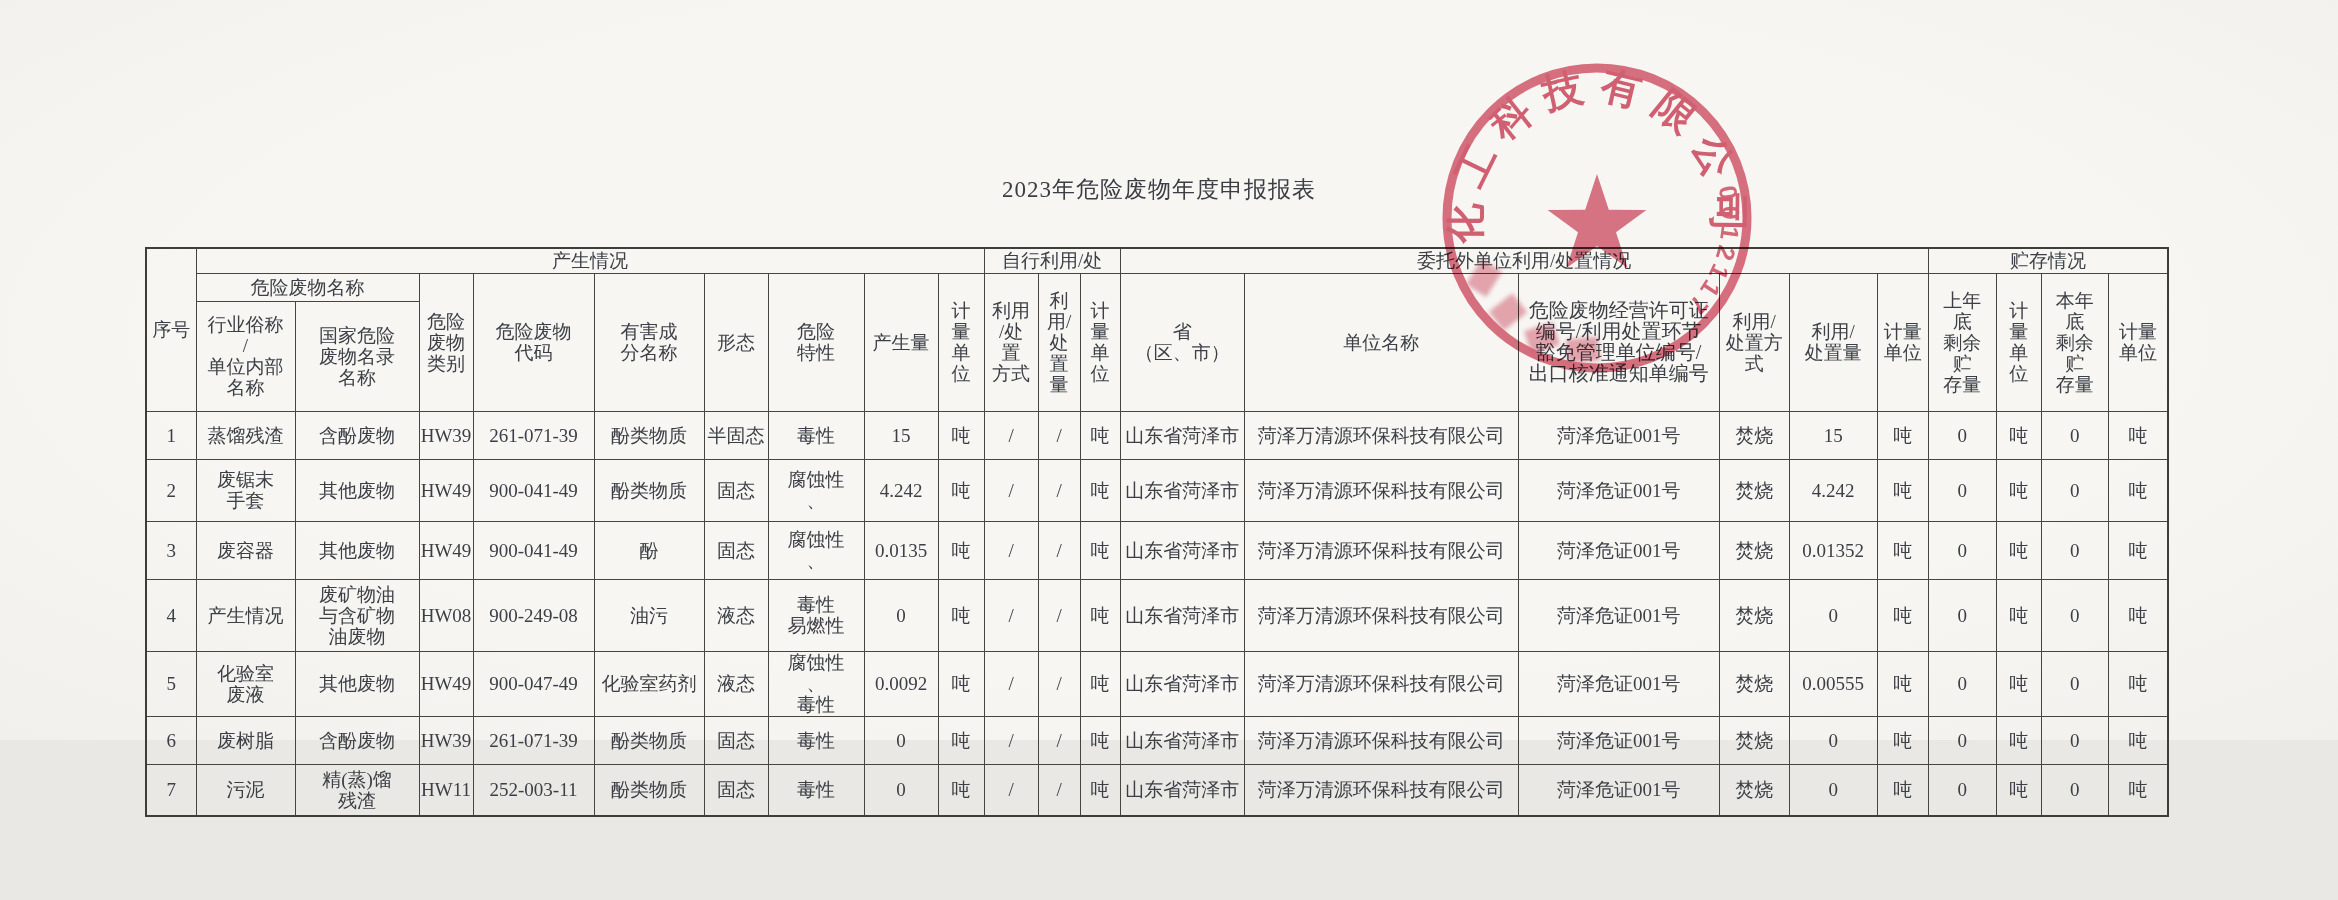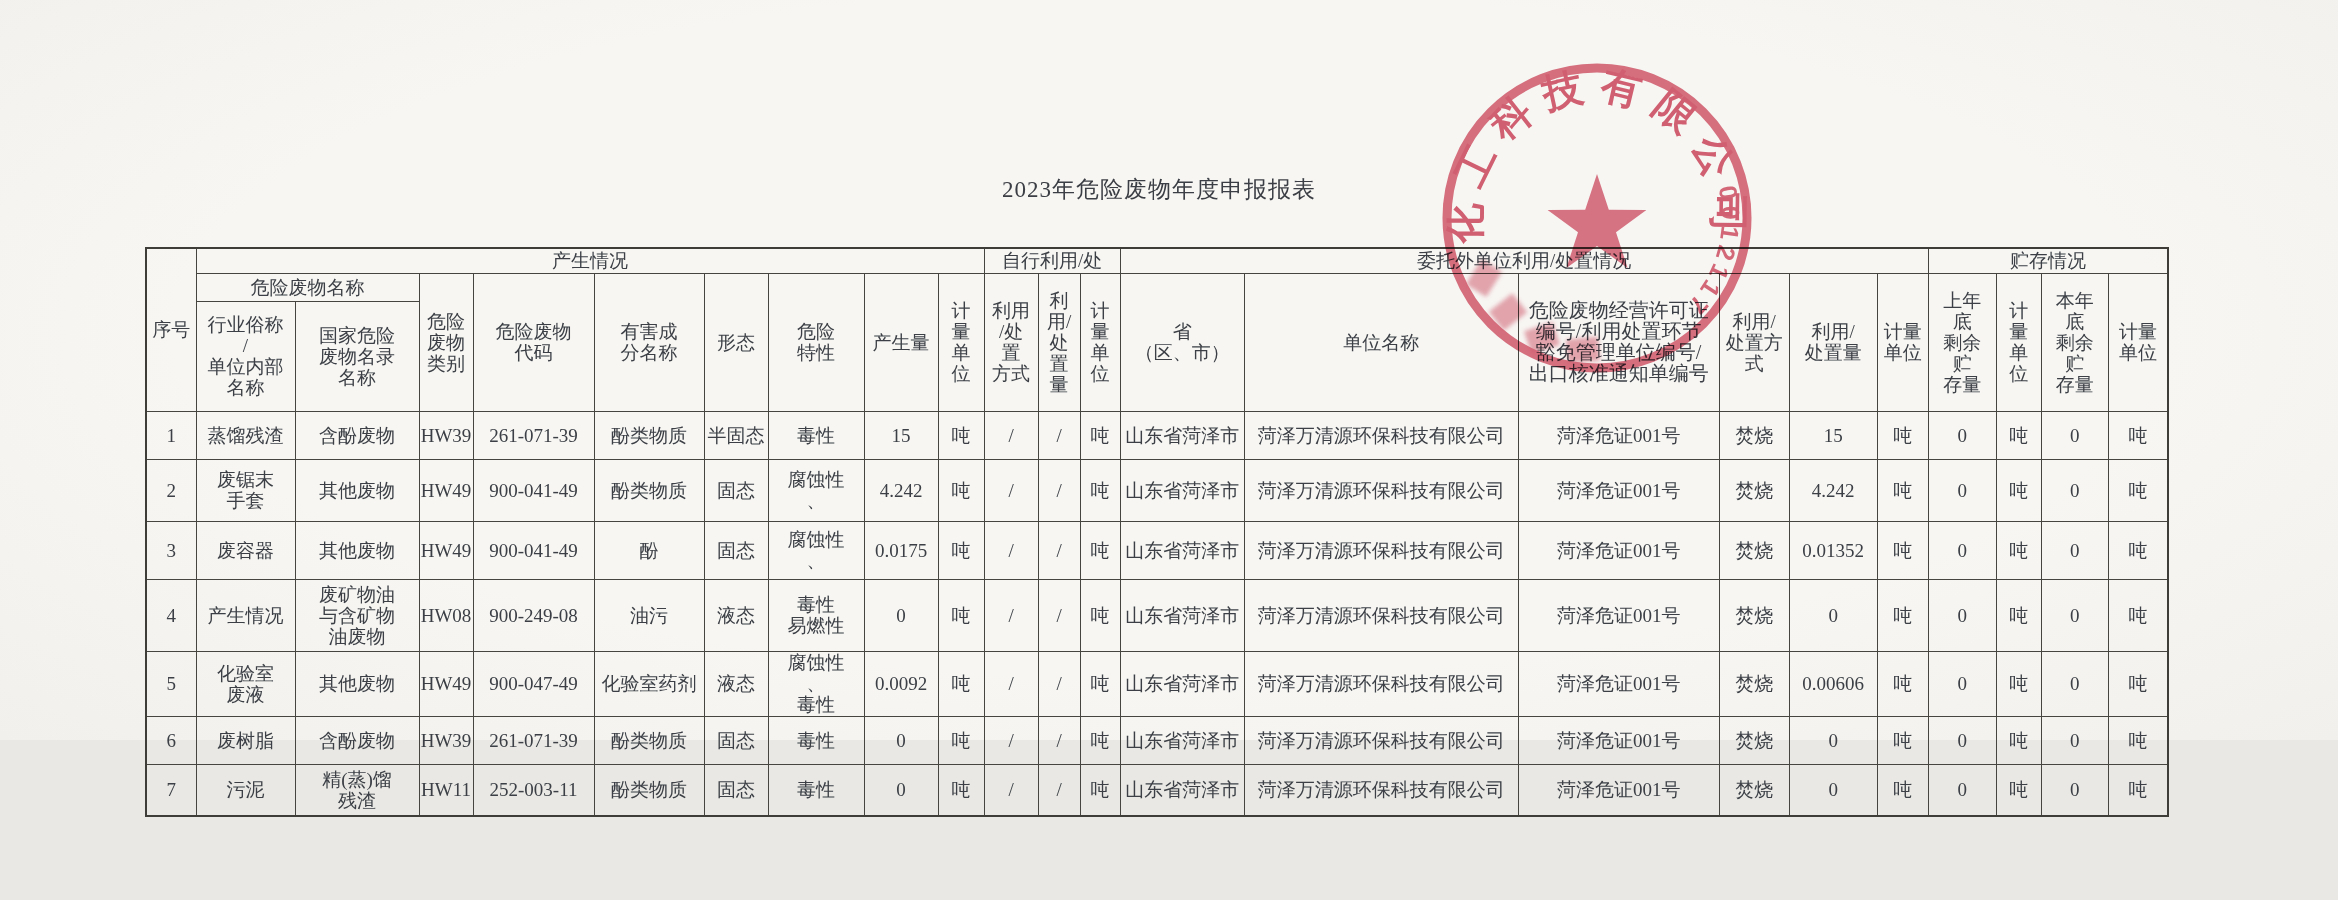--- a/index.html
+++ b/index.html
@@ -227,21 +227,21 @@
         <tr>
           <td>3</td>
           <td>废容器</td>
           <td>其他废物</td>
           <td>HW49</td>
           <td>900-041-49</td>
           <td>酚</td>
           <td>固态</td>
           <td>腐蚀性
 、</td>
-          <td>0.0175</td>
+          <td>0.0135</td>
           <td>吨</td>
           <td>/</td>
           <td>/</td>
           <td>吨</td>
           <td>山东省菏泽市</td>
           <td>菏泽万清源环保科技有限公司</td>
           <td>菏泽危证001号</td>
           <td>焚烧</td>
           <td>0.01352</td>
           <td>吨</td>
@@ -292,21 +292,21 @@
 毒性</td>
           <td>0.0092</td>
           <td>吨</td>
           <td>/</td>
           <td>/</td>
           <td>吨</td>
           <td>山东省菏泽市</td>
           <td>菏泽万清源环保科技有限公司</td>
           <td>菏泽危证001号</td>
           <td>焚烧</td>
-          <td>0.00606</td>
+          <td>0.00555</td>
           <td>吨</td>
           <td>0</td>
           <td>吨</td>
           <td>0</td>
           <td>吨</td>
         </tr>
         <tr>
           <td>6</td>
           <td>废树脂</td>
           <td>含酚废物</td>

